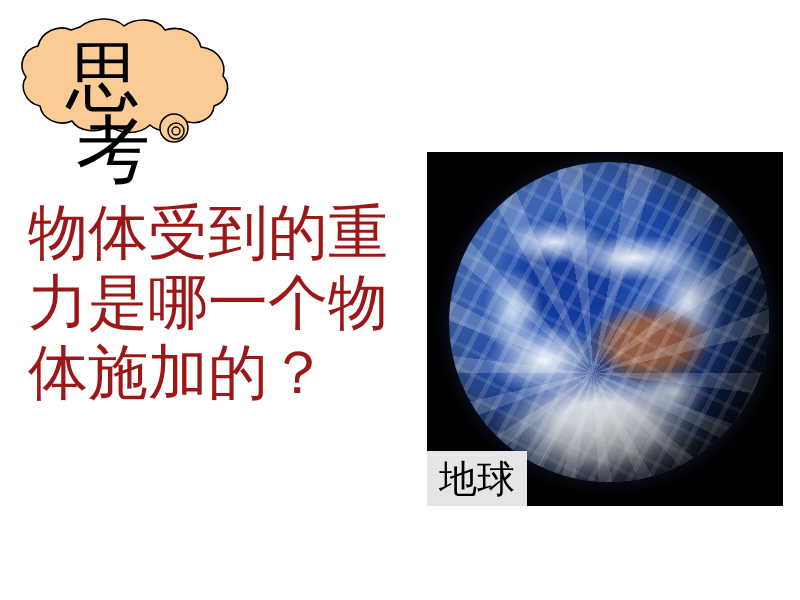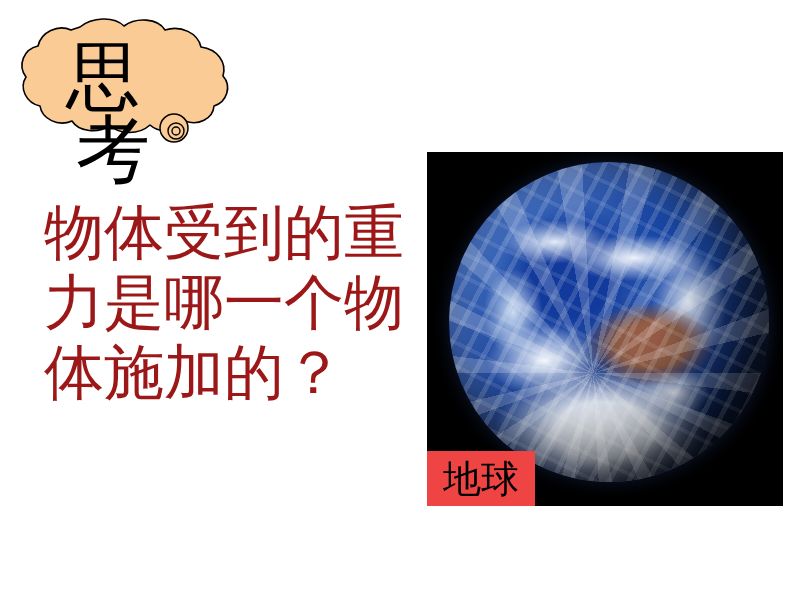--- a/index.html
+++ b/index.html
@@ -40,21 +40,21 @@
     line-height: 1;
     font-weight: 400;
     white-space: pre;
   }
   #heading-char-1 { left: 66px; top: 40px; }
   #heading-char-2 { left: 76px; top: 113px; }
 
   
   #question-text {
     position: absolute;
-    left: 44px;
+    left: 28px;
     top: 198px;
     width: 370px;
     color: #9c1717;
     font-family: "Liberation Serif", "DejaVu Serif", serif;
     font-size: 60px;
     line-height: 70px;
     letter-spacing: 0px;
     white-space: pre-wrap;
     word-break: break-all;
   }
@@ -114,23 +114,23 @@
     mix-blend-mode: screen;
     opacity: .85;
     pointer-events: none;
   }
 
   
   #earth-label {
     position: absolute;
     left: 427px;
     top: 451px;
-    width: 108px;
+    width: 100px;
     height: 55px;
-    background: #ef4444;
+    background: #e5e5e5;
     display: flex;
     align-items: center;
     justify-content: center;
     color: #000000;
     font-family: "Liberation Serif", "DejaVu Serif", serif;
     font-size: 38px;
     line-height: 1;
     white-space: pre;
   }
 </style>

